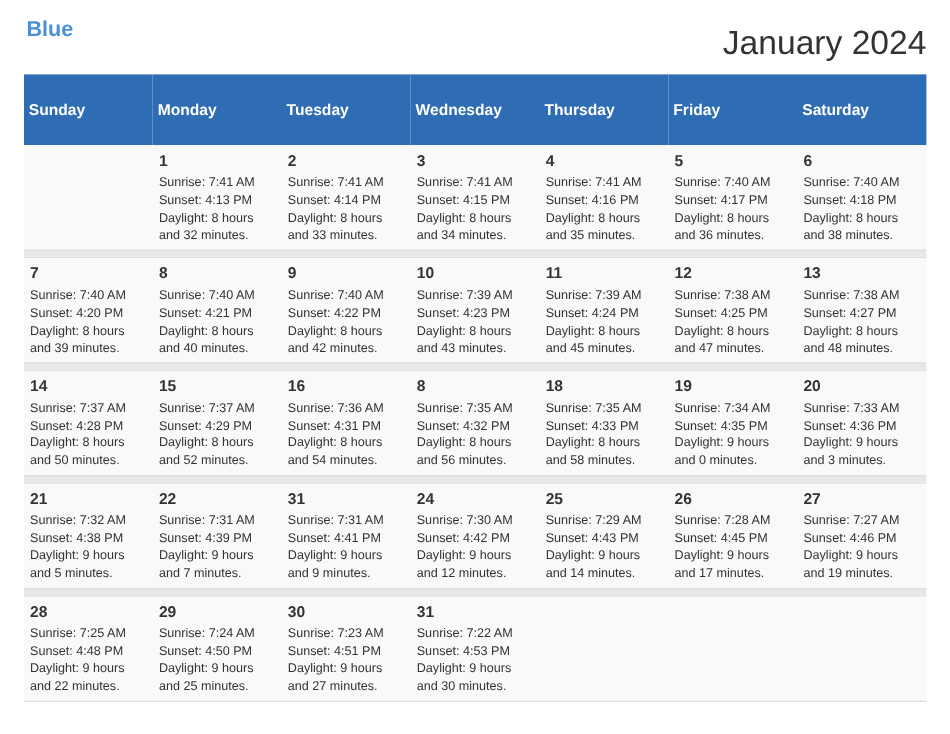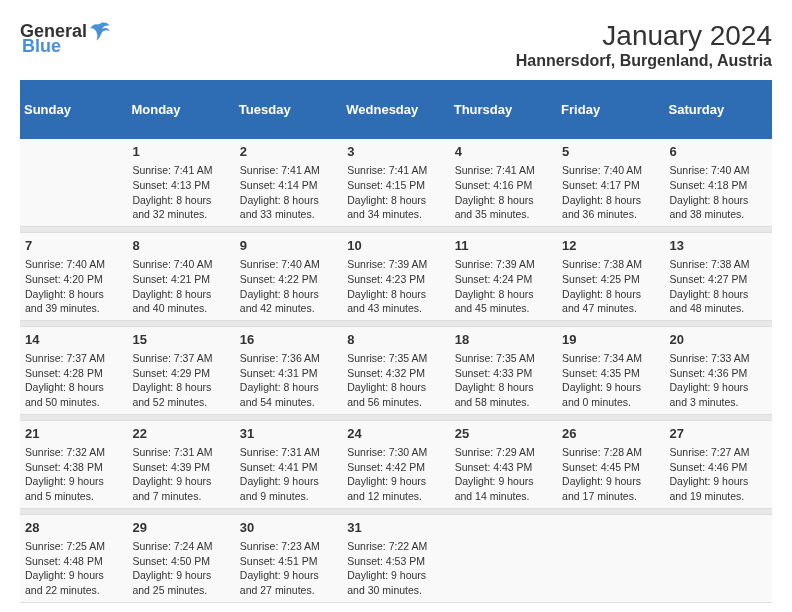--- a/index.html
+++ b/index.html
@@ -87,32 +87,25 @@
       font-size: 10.5px;
       color: #333;
     }
   </style>
 </head>
 <body>
 
 <div class="header-section">
   <div class="logo">
     <div style="display:flex;flex-direction:column;align-items:flex-start;">
-      <div style="display:flex;align-items:center;">
-        <span class="logo-text-general">General</span>
-        <svg class="logo-icon" viewBox="0 0 30 30" xmlns="http://www.w3.org/2000/svg">
-          <path d="M15 5 C18 2, 26 3, 28 8 C24 7, 20 8, 18 12 C22 10, 27 11, 28 15 C24 13, 19 14, 17 18 C15 22, 14 26, 10 28 C12 24, 12 20, 10 16 C8 12, 4 10, 2 12 C3 8, 8 5, 12 6 Z" fill="#4a90d9"></path>
-        </svg>
-      </div>
       <span class="logo-text-blue" style="margin-top:-6px;margin-left:2px;">Blue</span>
     </div>
   </div>
   <div class="title-section">
     <div class="main-title">January 2024</div>
-    <div class="subtitle">Hannersdorf, Burgenland, Austria</div>
   </div>
 </div>
 
 <table>
   <thead>
     <tr>
     <th>Sunday</th>
         <th>Monday</th>
         <th>Tuesday</th>
         <th>Wednesday</th>

